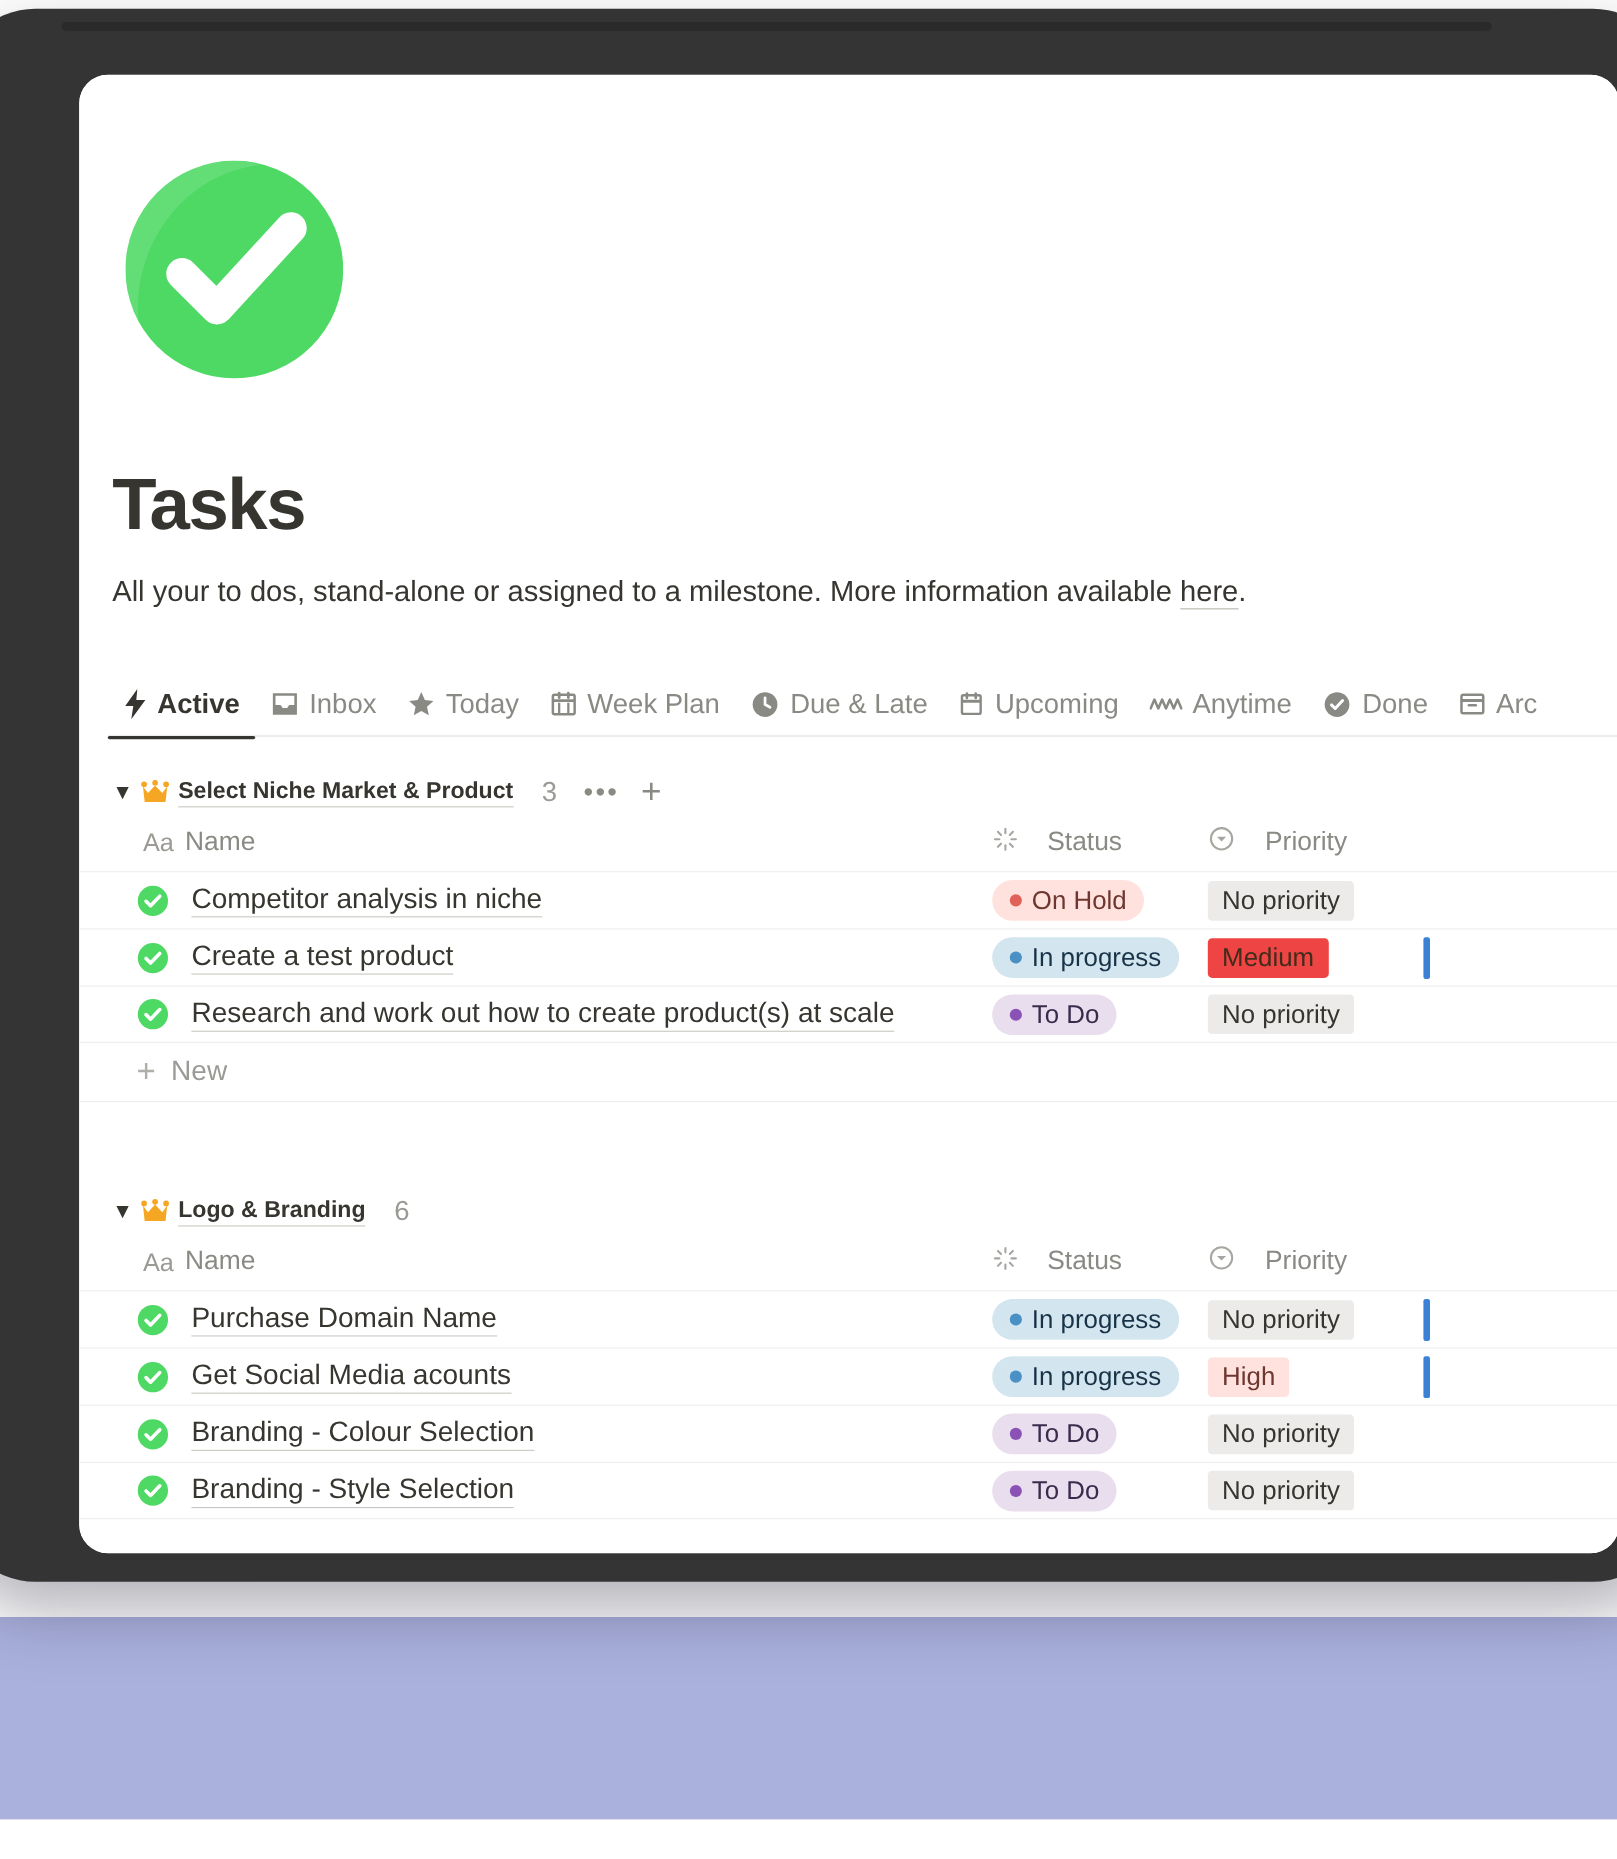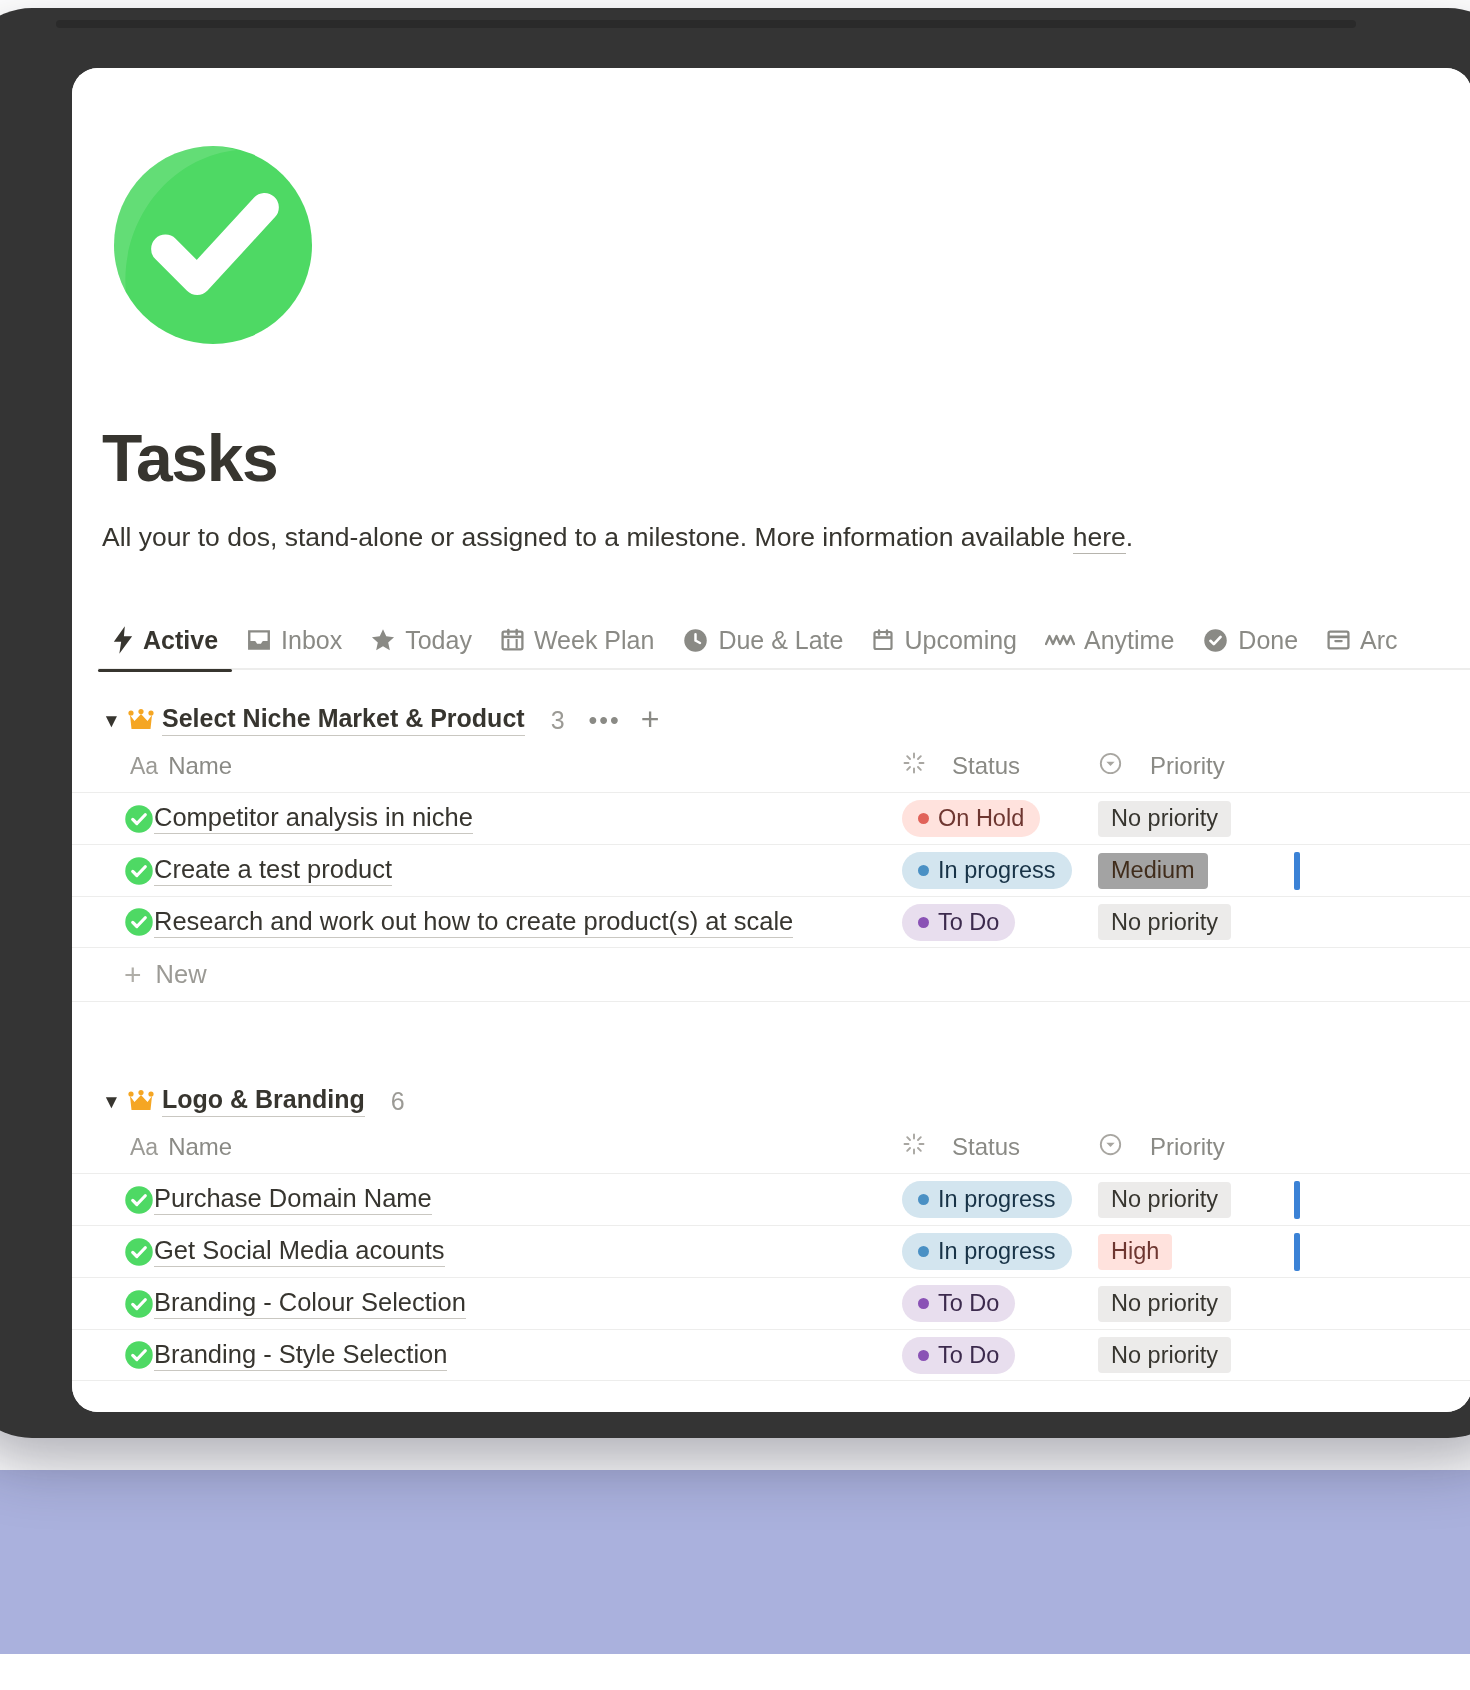--- a/index.html
+++ b/index.html
@@ -178,21 +178,21 @@
     width: 26px;
     font-size: 19px;
     color: #37352f;
     line-height: 1;
     display: inline-flex;
     align-items: center;
     justify-content: flex-start;
   }
   .crown-ico { width: 34px; display: inline-flex; align-items: center; }
   .group-title {
-    font-size: 25px;
+    font-size: 21px;
     font-weight: 600;
     color: #37352f;
     border-bottom: 1.5px solid #c9c7c1;
     padding-bottom: 2px;
   }
   .group-count {
     font-size: 25px;
     color: #9b9a95;
     margin-left: 26px;
   }
@@ -232,21 +232,21 @@
     align-items: center;
     height: 52px;
     padding-left: 30px;
     border-top: 1.5px solid #ededec;
   }
   .trow.last { border-bottom: 1.5px solid #ededec; }
   .row-name {
     width: 800px;
     display: flex;
     align-items: center;
-    gap: 0;
+    gap: 20px;
     padding-left: 22px;
   }
   .check-ico { width: 30px; height: 30px; flex: 0 0 auto; }
   .row-title {
     font-size: 25.5px;
     color: #37352f;
     border-bottom: 1.5px solid #c9c7c1;
     padding-bottom: 1px;
   }
 
@@ -269,21 +269,21 @@
 
   .badge {
     display: inline-flex;
     align-items: center;
     height: 36px;
     padding: 0 13px;
     border-radius: 4px;
     font-size: 23.5px;
   }
   .badge-none   { background: #ecebea; color: #37352f; }
-  .badge-medium { background: #a3a3a3; color: #402c1b; }
+  .badge-medium { background: #ef4444; color: #402c1b; }
   .badge-high   { background: #ffe2dd; color: #6e3630; }
 
   .bar-blue {
     width: 6px; height: 38px; background: #3b82d6; border-radius: 2px;
   }
 
   .new-row {
     display: flex;
     align-items: center;
     gap: 14px;

